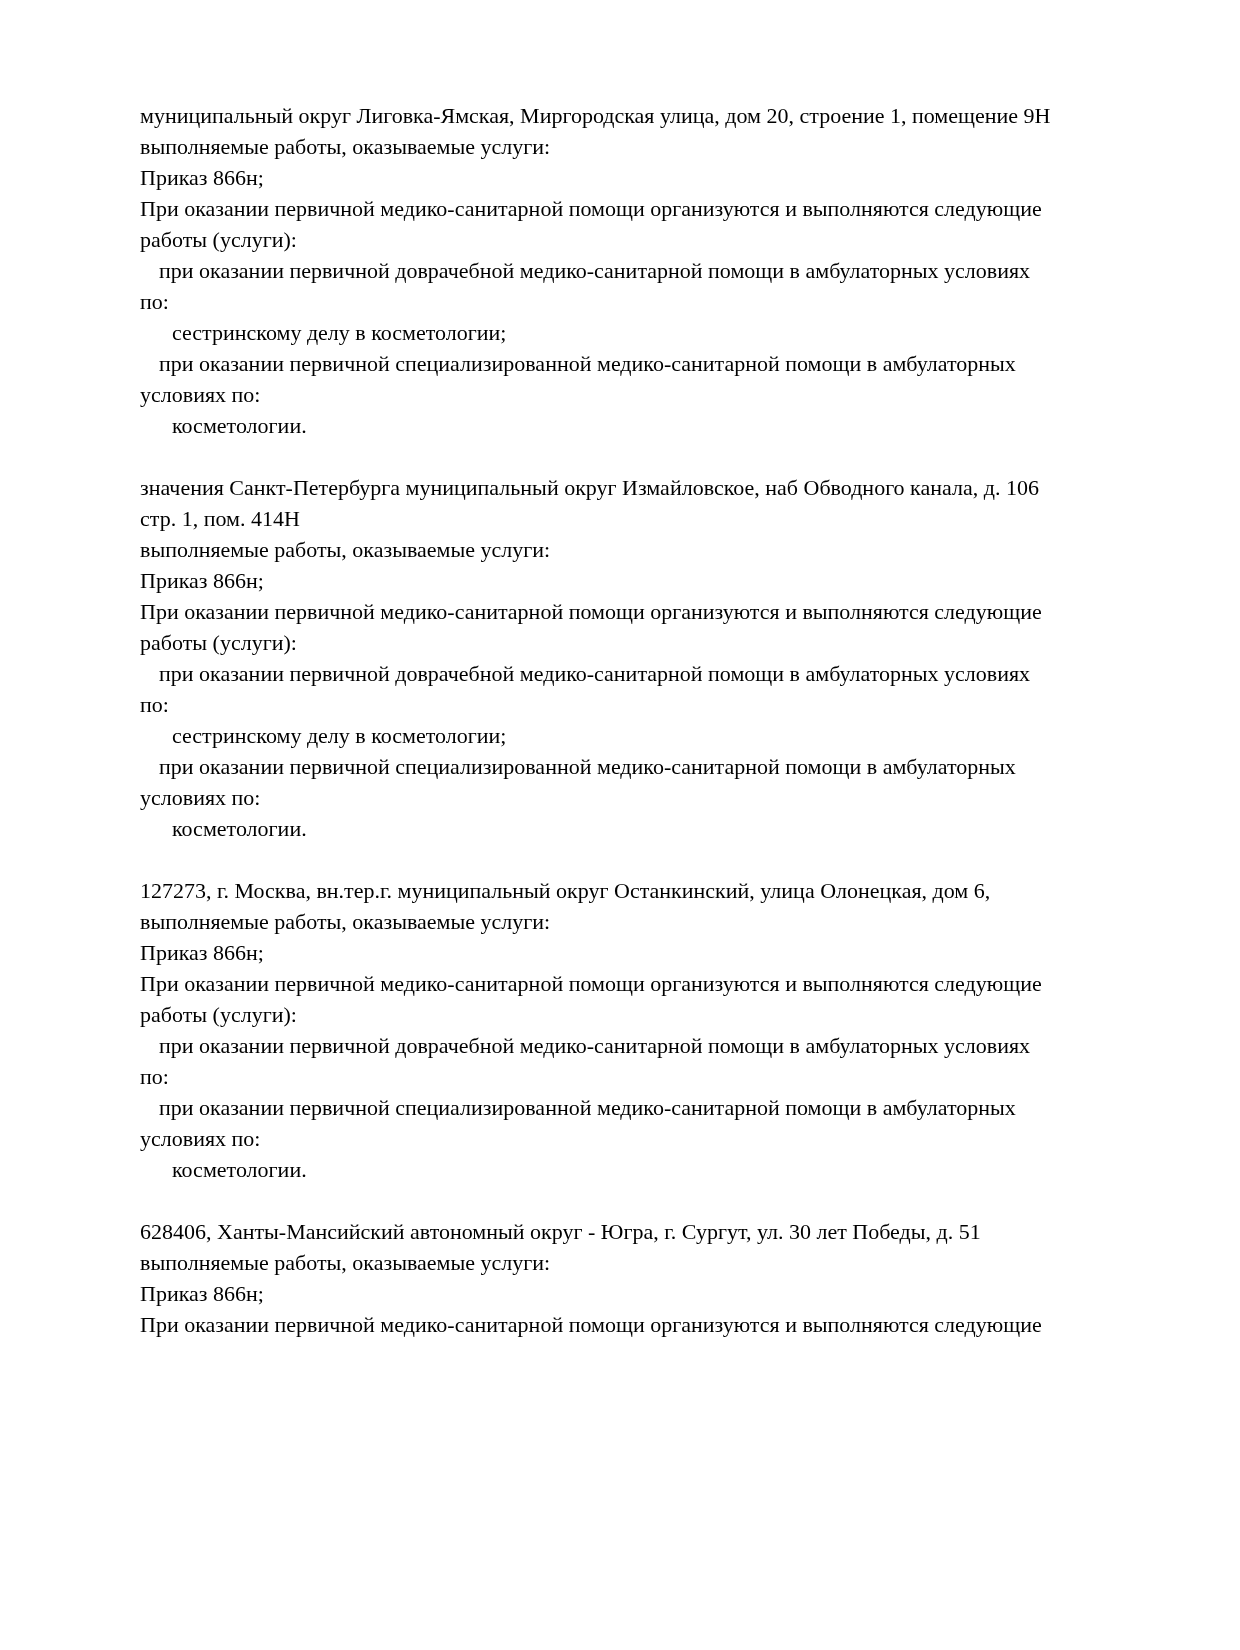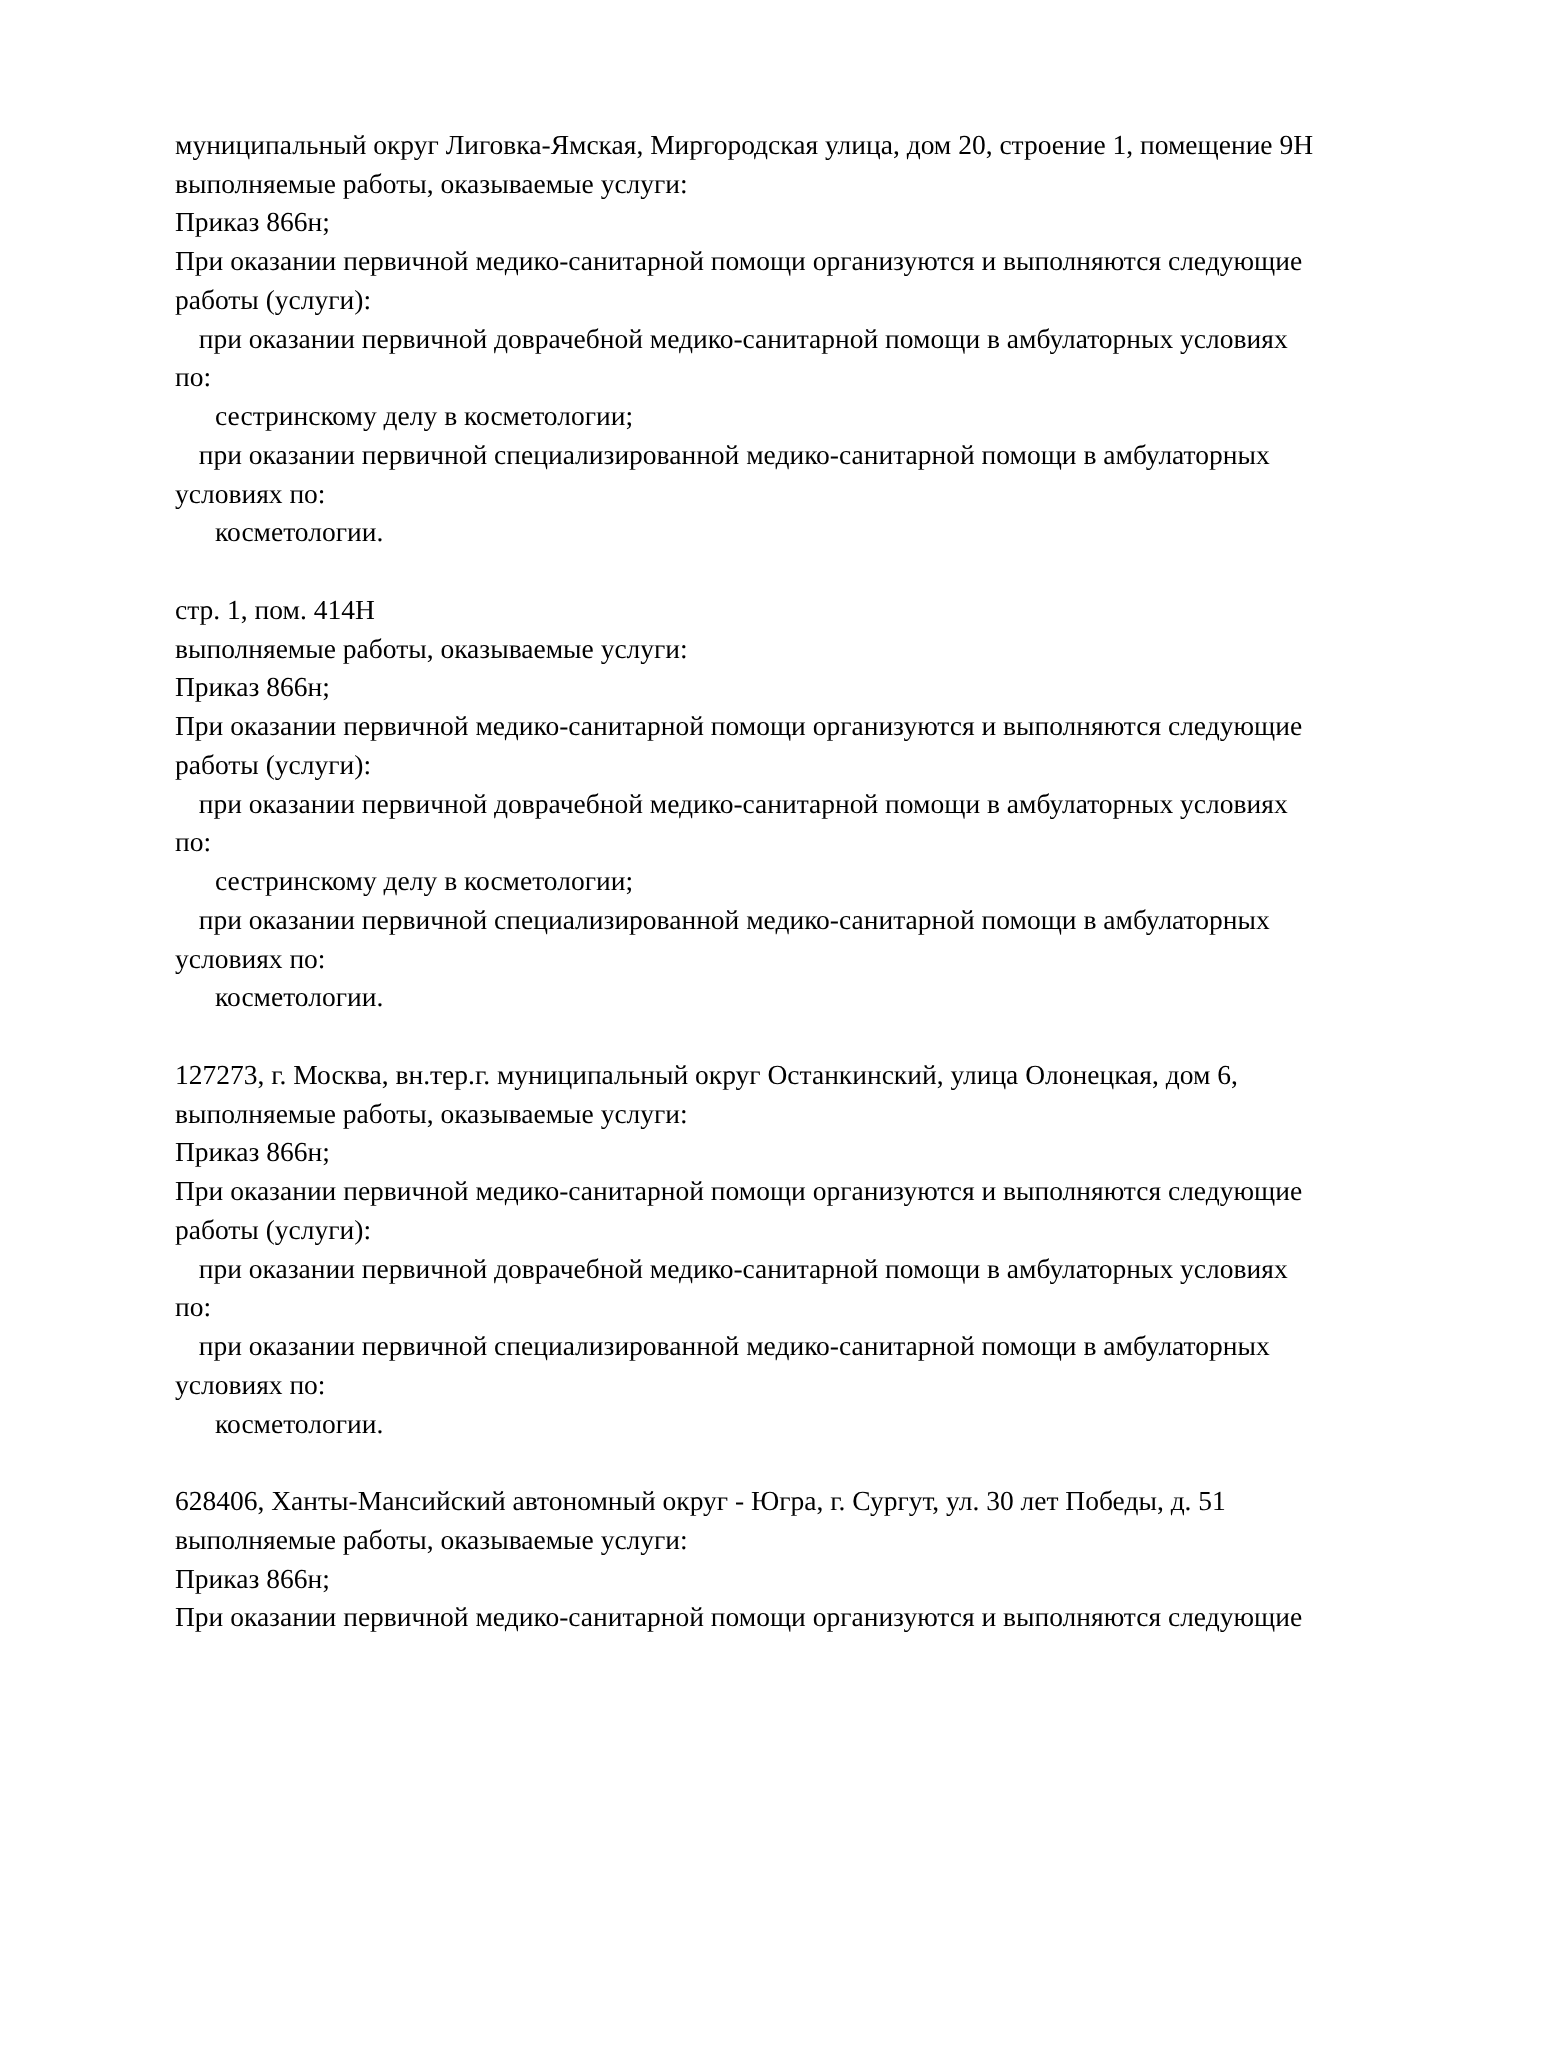--- a/index.html
+++ b/index.html
@@ -48,20 +48,21 @@
     <div class="line">работы (услуги):</div>
     <div class="line in1">при оказании первичной доврачебной медико-санитарной помощи в амбулаторных условиях</div>
     <div class="line">по:</div>
     <div class="line in2">сестринскому делу в косметологии;</div>
     <div class="line in1">при оказании первичной специализированной медико-санитарной помощи в амбулаторных</div>
     <div class="line">условиях по:</div>
     <div class="line in2">косметологии.</div>
   </section>
 
   <section class="block">
+    <div class="line">значения Санкт-Петербурга муниципальный округ Измайловское, наб Обводного канала, д. 106</div>
     <div class="line">стр. 1, пом. 414Н</div>
     <div class="line">выполняемые работы, оказываемые услуги:</div>
     <div class="line">Приказ 866н;</div>
     <div class="line">При оказании первичной медико-санитарной помощи организуются и выполняются следующие</div>
     <div class="line">работы (услуги):</div>
     <div class="line in1">при оказании первичной доврачебной медико-санитарной помощи в амбулаторных условиях</div>
     <div class="line">по:</div>
     <div class="line in2">сестринскому делу в косметологии;</div>
     <div class="line in1">при оказании первичной специализированной медико-санитарной помощи в амбулаторных</div>
     <div class="line">условиях по:</div>

